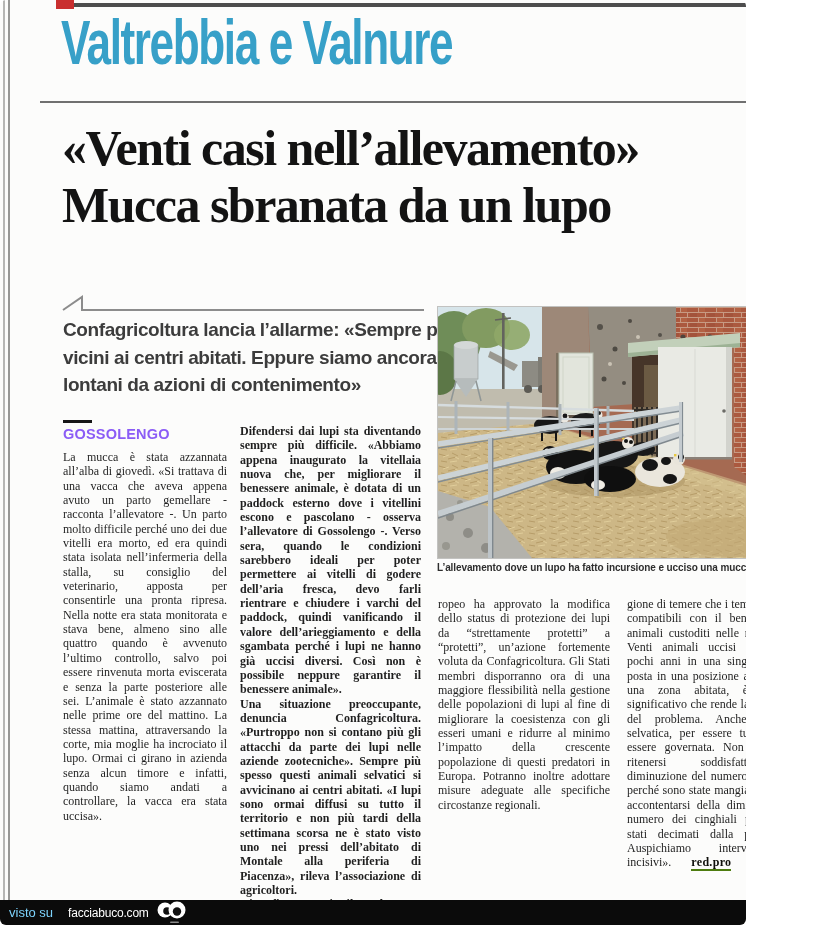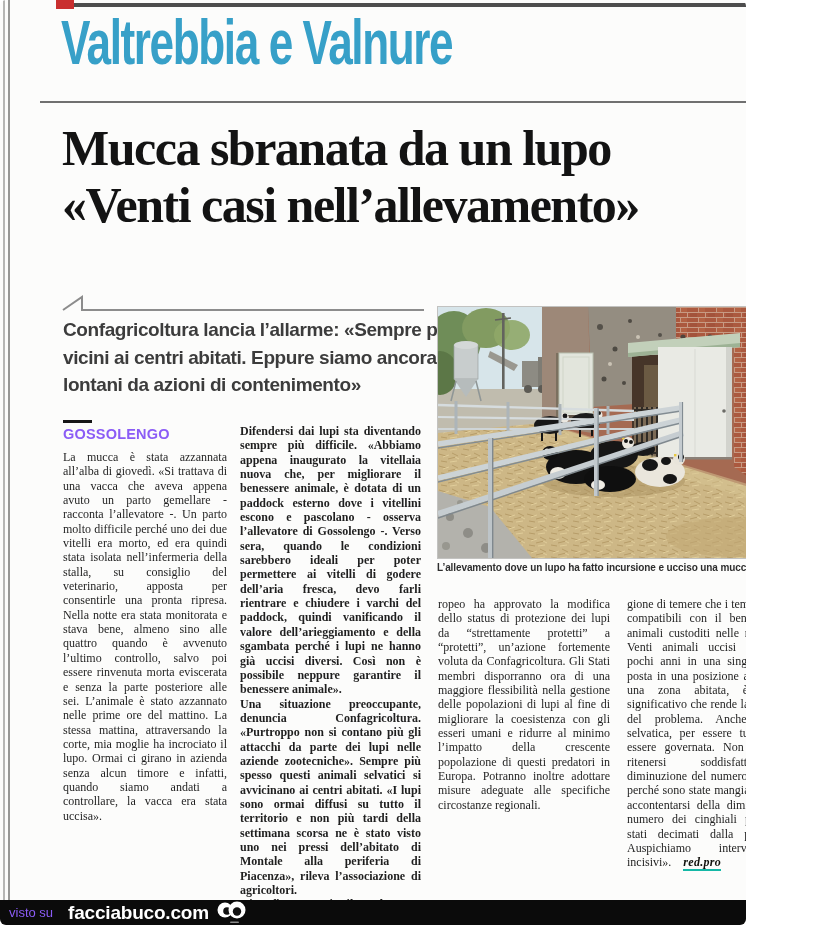--- a/index.html
+++ b/index.html
@@ -33,53 +33,53 @@
     letter-spacing:.2px;}
 
   .col{position:absolute;font-family:"Liberation Serif",serif;font-size:12px;line-height:14.35px;
     text-align:justify;color:#1f1f1f;}
   .col p{margin:0;}
   .col-1{left:63px;top:450px;width:164px;}
   .col-2{left:240px;top:424px;width:181px;font-weight:bold;}
   .col-3{left:438px;top:597px;width:172px;}
   .col-4{left:627px;top:597px;width:181px;}
   .bullet{color:#2c9ed4;font-size:10px;margin-right:3px;}
-  .sig{font-weight:bold;color:#10100c;border-bottom:2px solid #14b8a6;margin-left:12px;
-    letter-spacing:.3px;font-style:italic;}
+  .sig{font-weight:bold;color:#10100c;border-bottom:2px solid #4d7c0f;margin-left:20px;
+    letter-spacing:.3px;}
 
   .photo{position:absolute;left:437px;top:306px;width:371px;height:253px;border:1px solid #c2c2c0;
     box-sizing:border-box;background:#d7e5ea;}
   .caption{position:absolute;left:437px;top:562px;font-weight:bold;font-size:10px;color:#2e2e2e;
     white-space:nowrap;letter-spacing:-0.1px;}
 
   .right-hairline{position:absolute;left:812px;top:590px;width:1px;height:290px;background:#d8d8d6;}
 
   .footer{position:absolute;left:0;top:900px;width:815px;height:25px;background:#0b0b0b;
     display:flex;align-items:center;}
-  .footer .visto{margin-left:9px;font-size:13px;color:#8b5cf6;}
-  .footer .brand{margin-left:15px;font-size:19px;font-weight:bold;color:#ffffff;letter-spacing:-0.2px;}
+  .footer .visto{margin-left:9px;font-size:13px;color:#7dd3fc;}
+  .footer .brand{margin-left:15px;font-size:12px;font-weight:normal;color:#ffffff;letter-spacing:-0.2px;}
   .footer .eyes{margin-left:7px;display:flex;align-items:flex-start;height:25px;padding-top:1px;}
 </style>
 </head>
 <body>
 
 <div class="page">
 
   <div class="edge-line-1"></div>
   <div class="edge-line-2"></div>
 
   <div class="red-mark"></div>
   <div class="top-rule"></div>
 
   <div class="section-title">Valtrebbia e Valnure</div>
   <div class="title-rule"></div>
 
   <div class="headline">
+    <div>«Venti casi nell’allevamento»</div>
     <div>Mucca sbranata da un lupo</div>
-    <div>«Venti casi nell’allevamento»</div>
   </div>
 
   <svg class="zigzag" width="364" height="18" viewBox="0 0 364 18">
     <path d="M1,16 L20,3 L20,16 L362,16" fill="none" stroke="#8c8c8c" stroke-width="2"></path>
   </svg>
 
   <div class="lead">Confagricoltura lancia l’allarme: «Sempre più vicini ai centri abitati. Eppure siamo ancora lontani da azioni di contenimento»</div>
 
   <div class="kicker-rule"></div>
   <div class="kicker">GOSSOLENGO</div>

